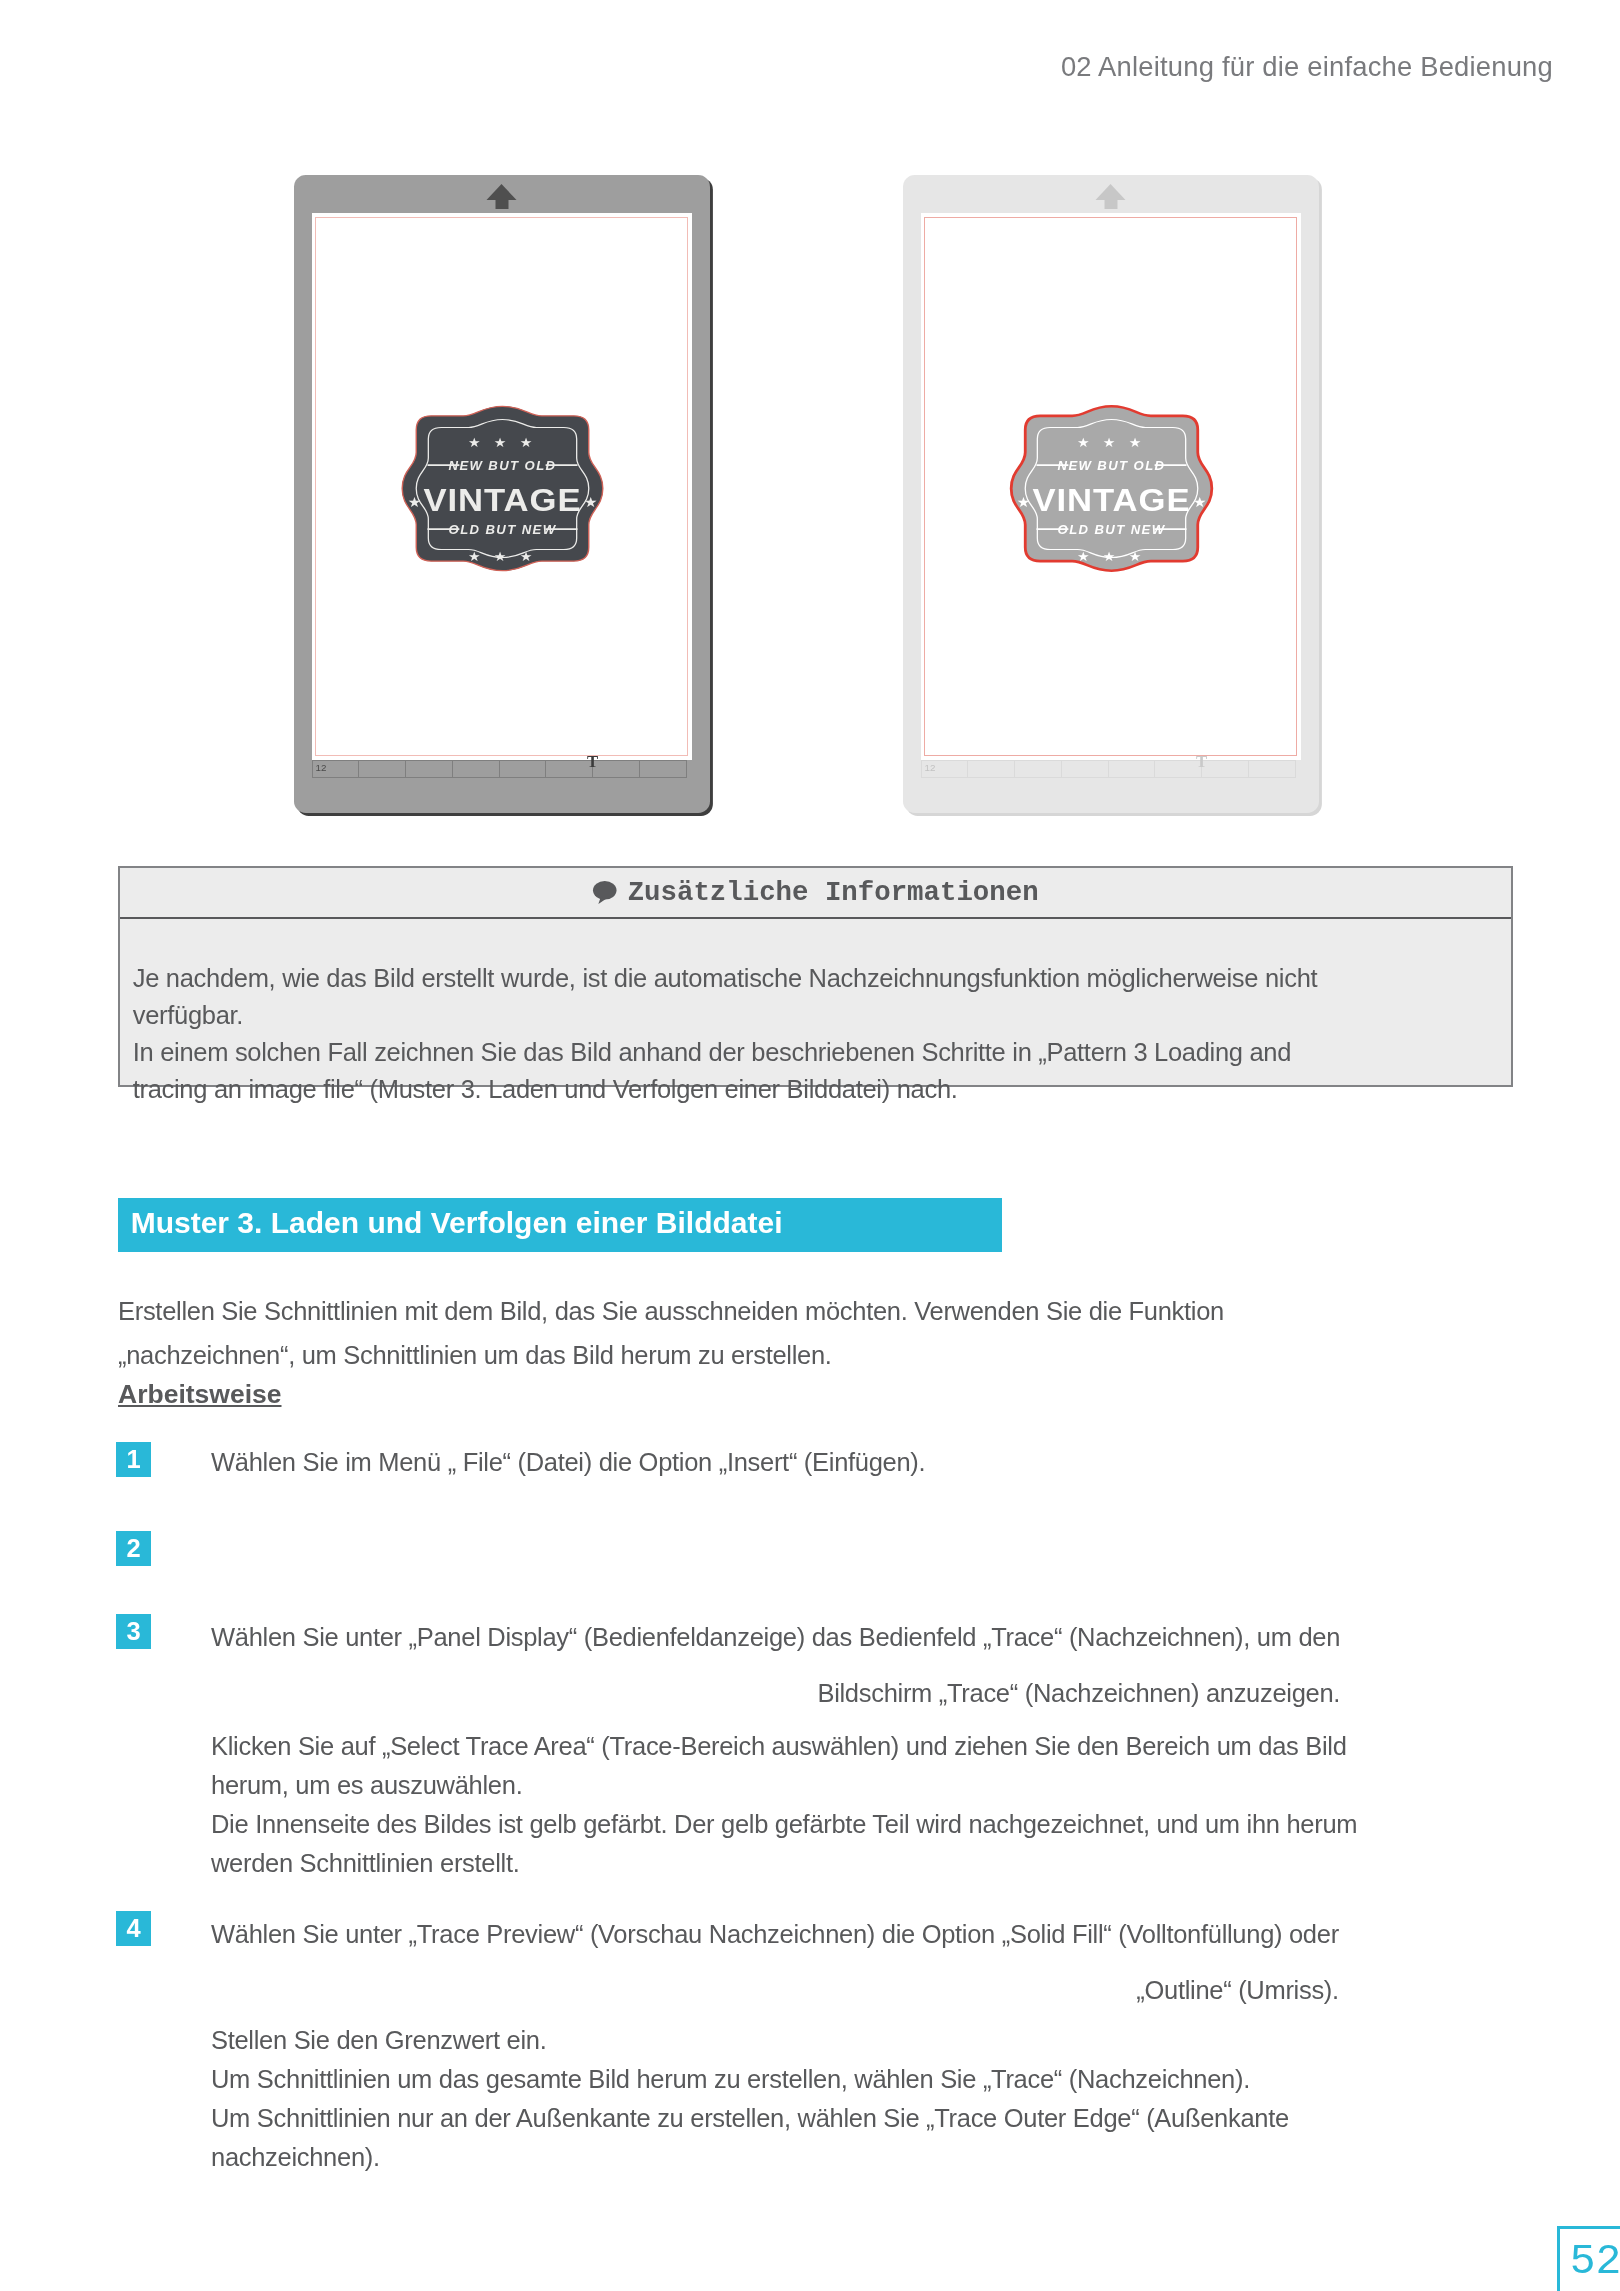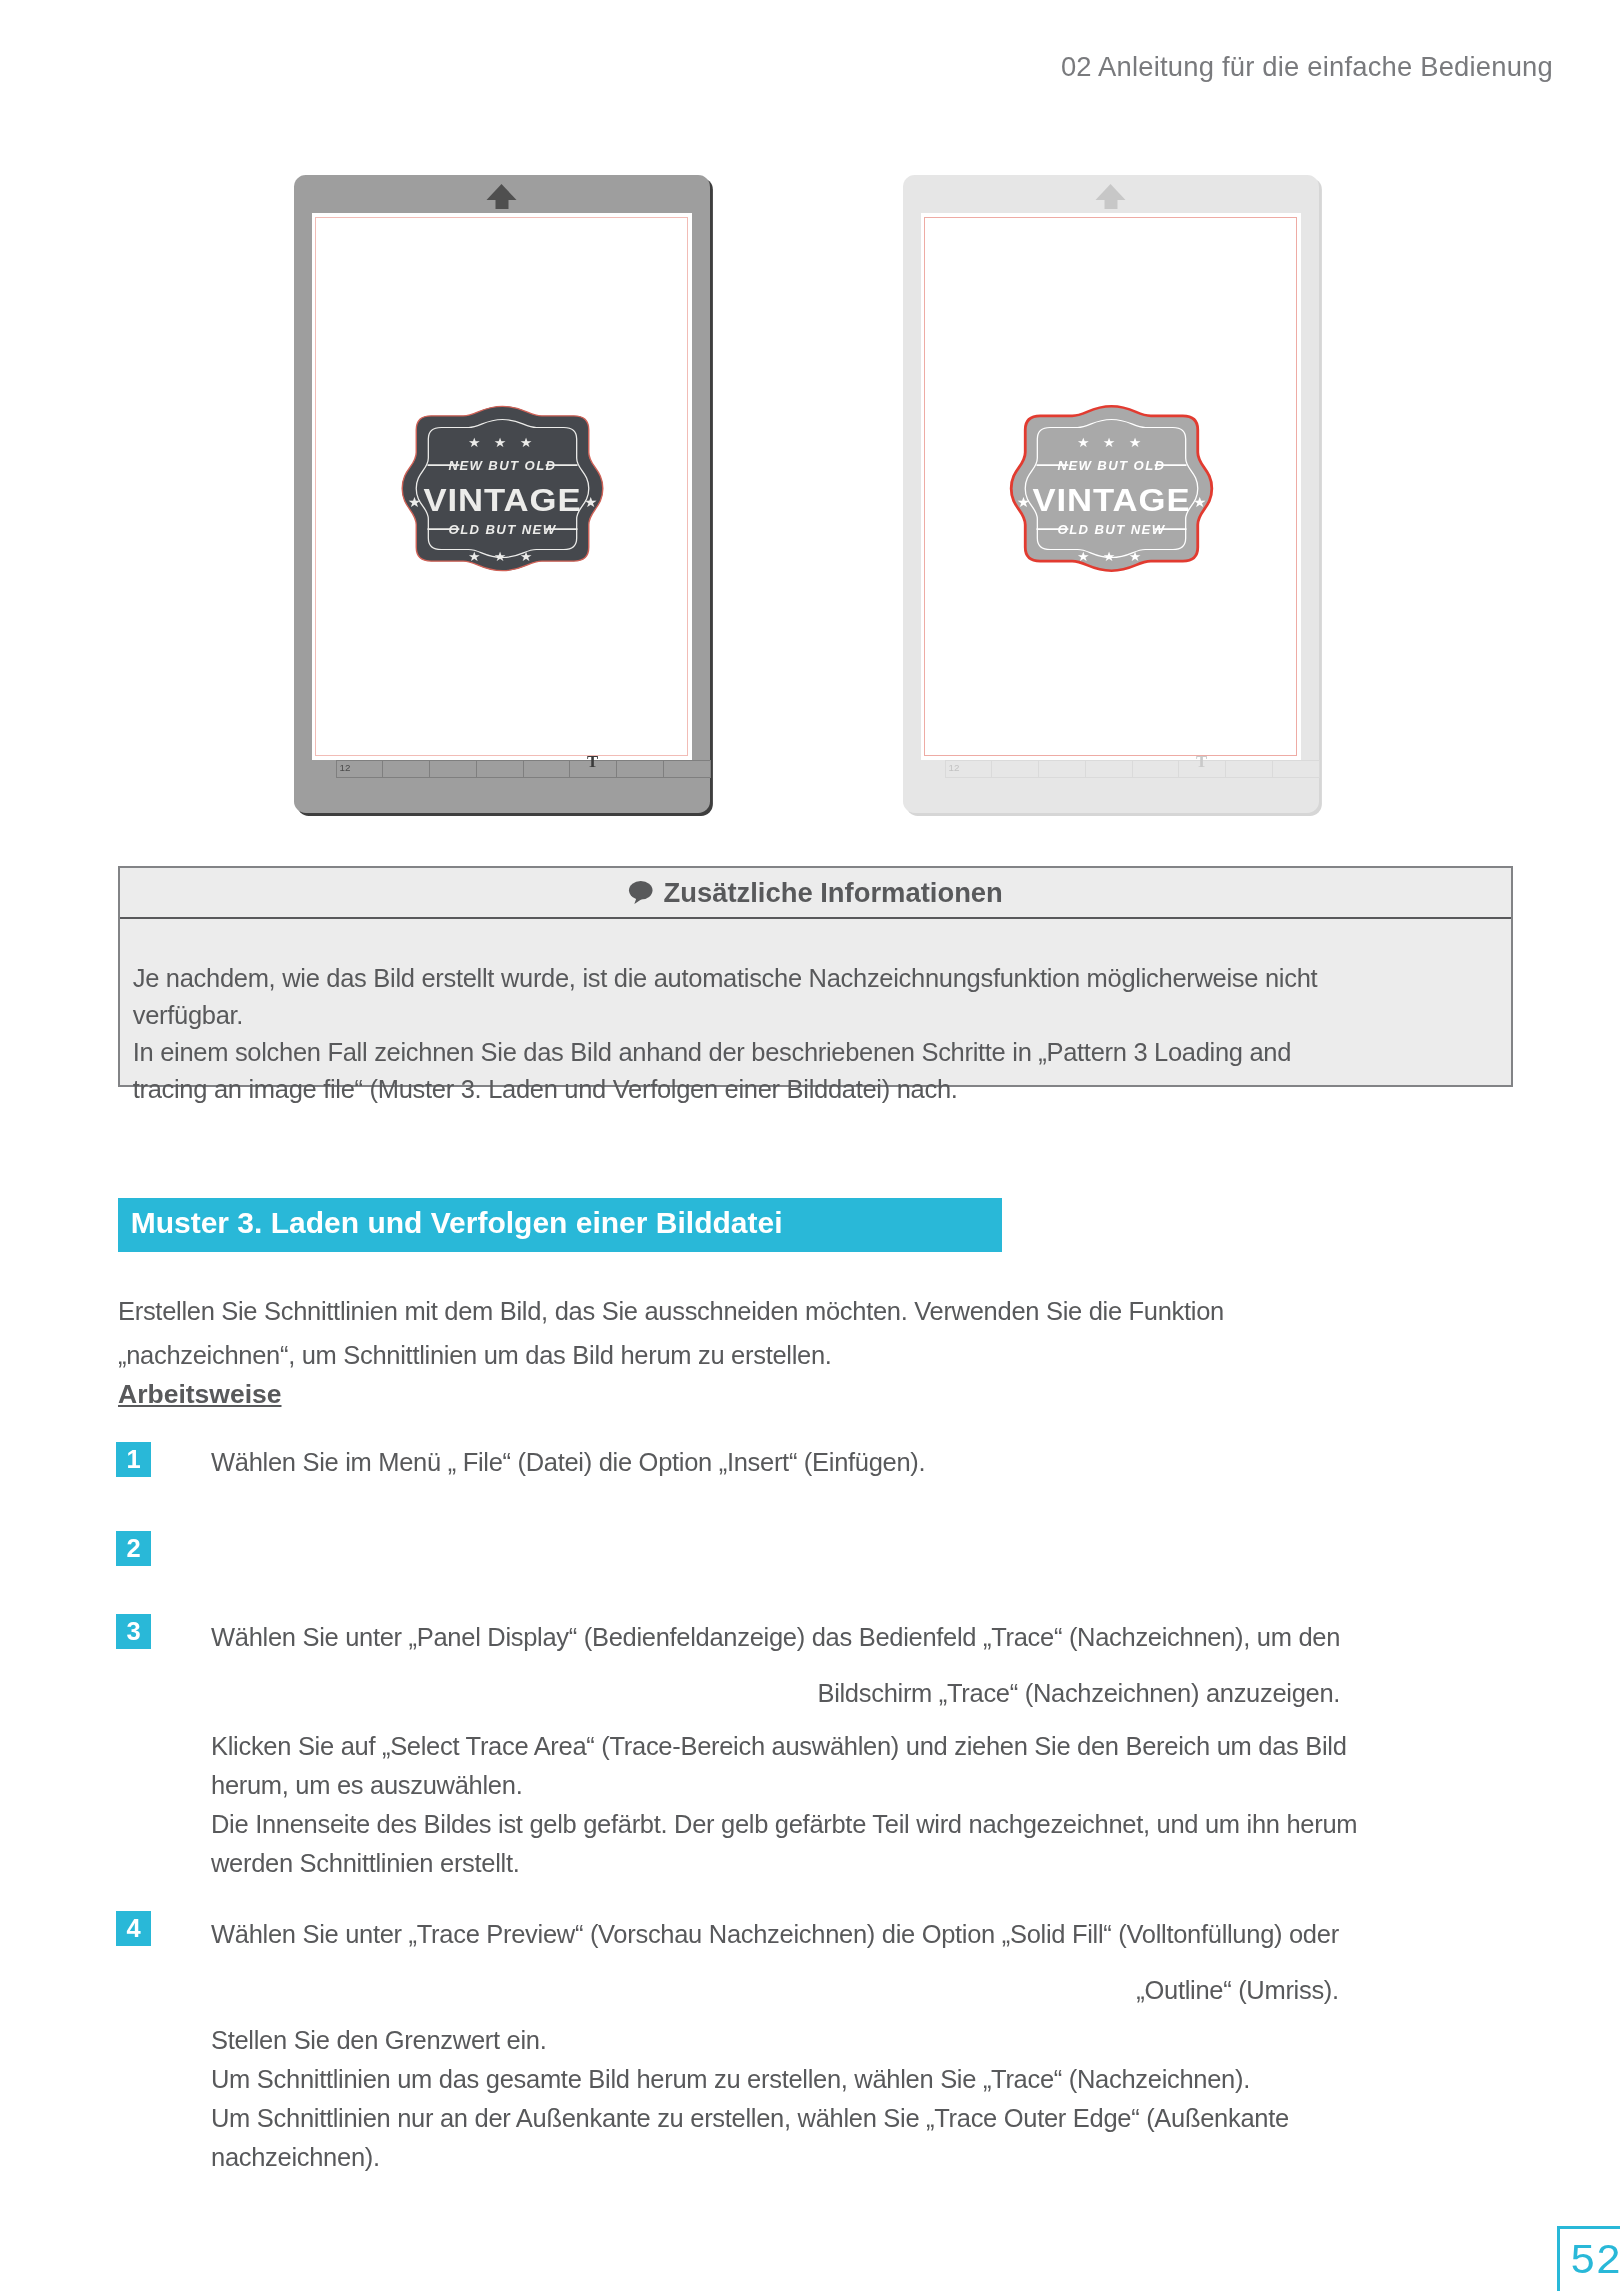--- a/index.html
+++ b/index.html
@@ -26,32 +26,32 @@
   .badge-wrap svg{width:100%;height:100%;display:block;}
   .badge-body{fill:var(--badge-fill);stroke:var(--badge-outline);stroke-width:var(--outline-w);}
   .badge-inner{fill:none;stroke:var(--badge-text);stroke-width:1.6px;}
   .badge-wrap text{fill:var(--badge-text);text-anchor:middle;font-family:"Liberation Sans",sans-serif;}
   .b-stars{font-size:15px;letter-spacing:5px;}
   .b-label{font-size:14px;font-weight:bold;font-style:italic;letter-spacing:1.5px;}
   .b-title{font-size:37px;font-weight:bold;letter-spacing:1px;}
   .b-star-side{font-size:16px;}
   .b-rule{stroke:var(--badge-text);stroke-width:2px;}
   .mat-strip{position:absolute;left:17.6px;top:585px;width:375px;height:17.6px;display:flex;
-             border:1px solid var(--cells);box-sizing:border-box;margin-left:24px;}
+             border:1px solid var(--cells);box-sizing:border-box;}
   .mat-strip .cell{flex:1;border-right:1px solid var(--cells);}
   .mat-strip .cell:last-child{border-right:none;}
   .ruler-label{font-size:9.8px;color:var(--label);line-height:1;padding:2px 0 0 2.9px;display:block;}
   .mat-marker{position:absolute;left:293px;top:579px;font-size:16.7px;font-weight:bold;color:var(--marker);
               font-family:"Liberation Serif",serif;line-height:1;}
 
   
   .infobox{position:absolute;left:118px;top:866px;width:1395px;height:221px;background:#ececec;
            border:2px solid #828386;box-sizing:border-box;}
   .infobox-title{height:49px;display:flex;align-items:center;justify-content:center;gap:9.8px;
-                 border-bottom:2.9px solid #58595b;font-size:27.4px;font-weight:bold;color:#58595b;}
+                 border-bottom:2.9px solid #58595b;font-size:27.4px;font-weight:bold;color:#58595b;font-family:Liberation Mono, monospace;}
   .bubble-icon{width:25.5px;height:25.5px;}
   .infobox-body{padding:8.8px 12.7px;font-size:25.5px;line-height:37px;color:#58595b;
                 white-space:pre-line;letter-spacing:-0.3px;margin-top:32px;}
 
   
   .section-bar{position:absolute;left:118px;top:1198px;width:884px;height:54px;background:#29b8d8;
                color:#fff;font-size:30px;font-weight:bold;line-height:49px;padding-left:12.7px;
                box-sizing:border-box;white-space:nowrap;}
   .intro{position:absolute;left:118px;top:1289px;font-size:25.5px;line-height:44px;
          white-space:pre-line;letter-spacing:-0.3px;}

